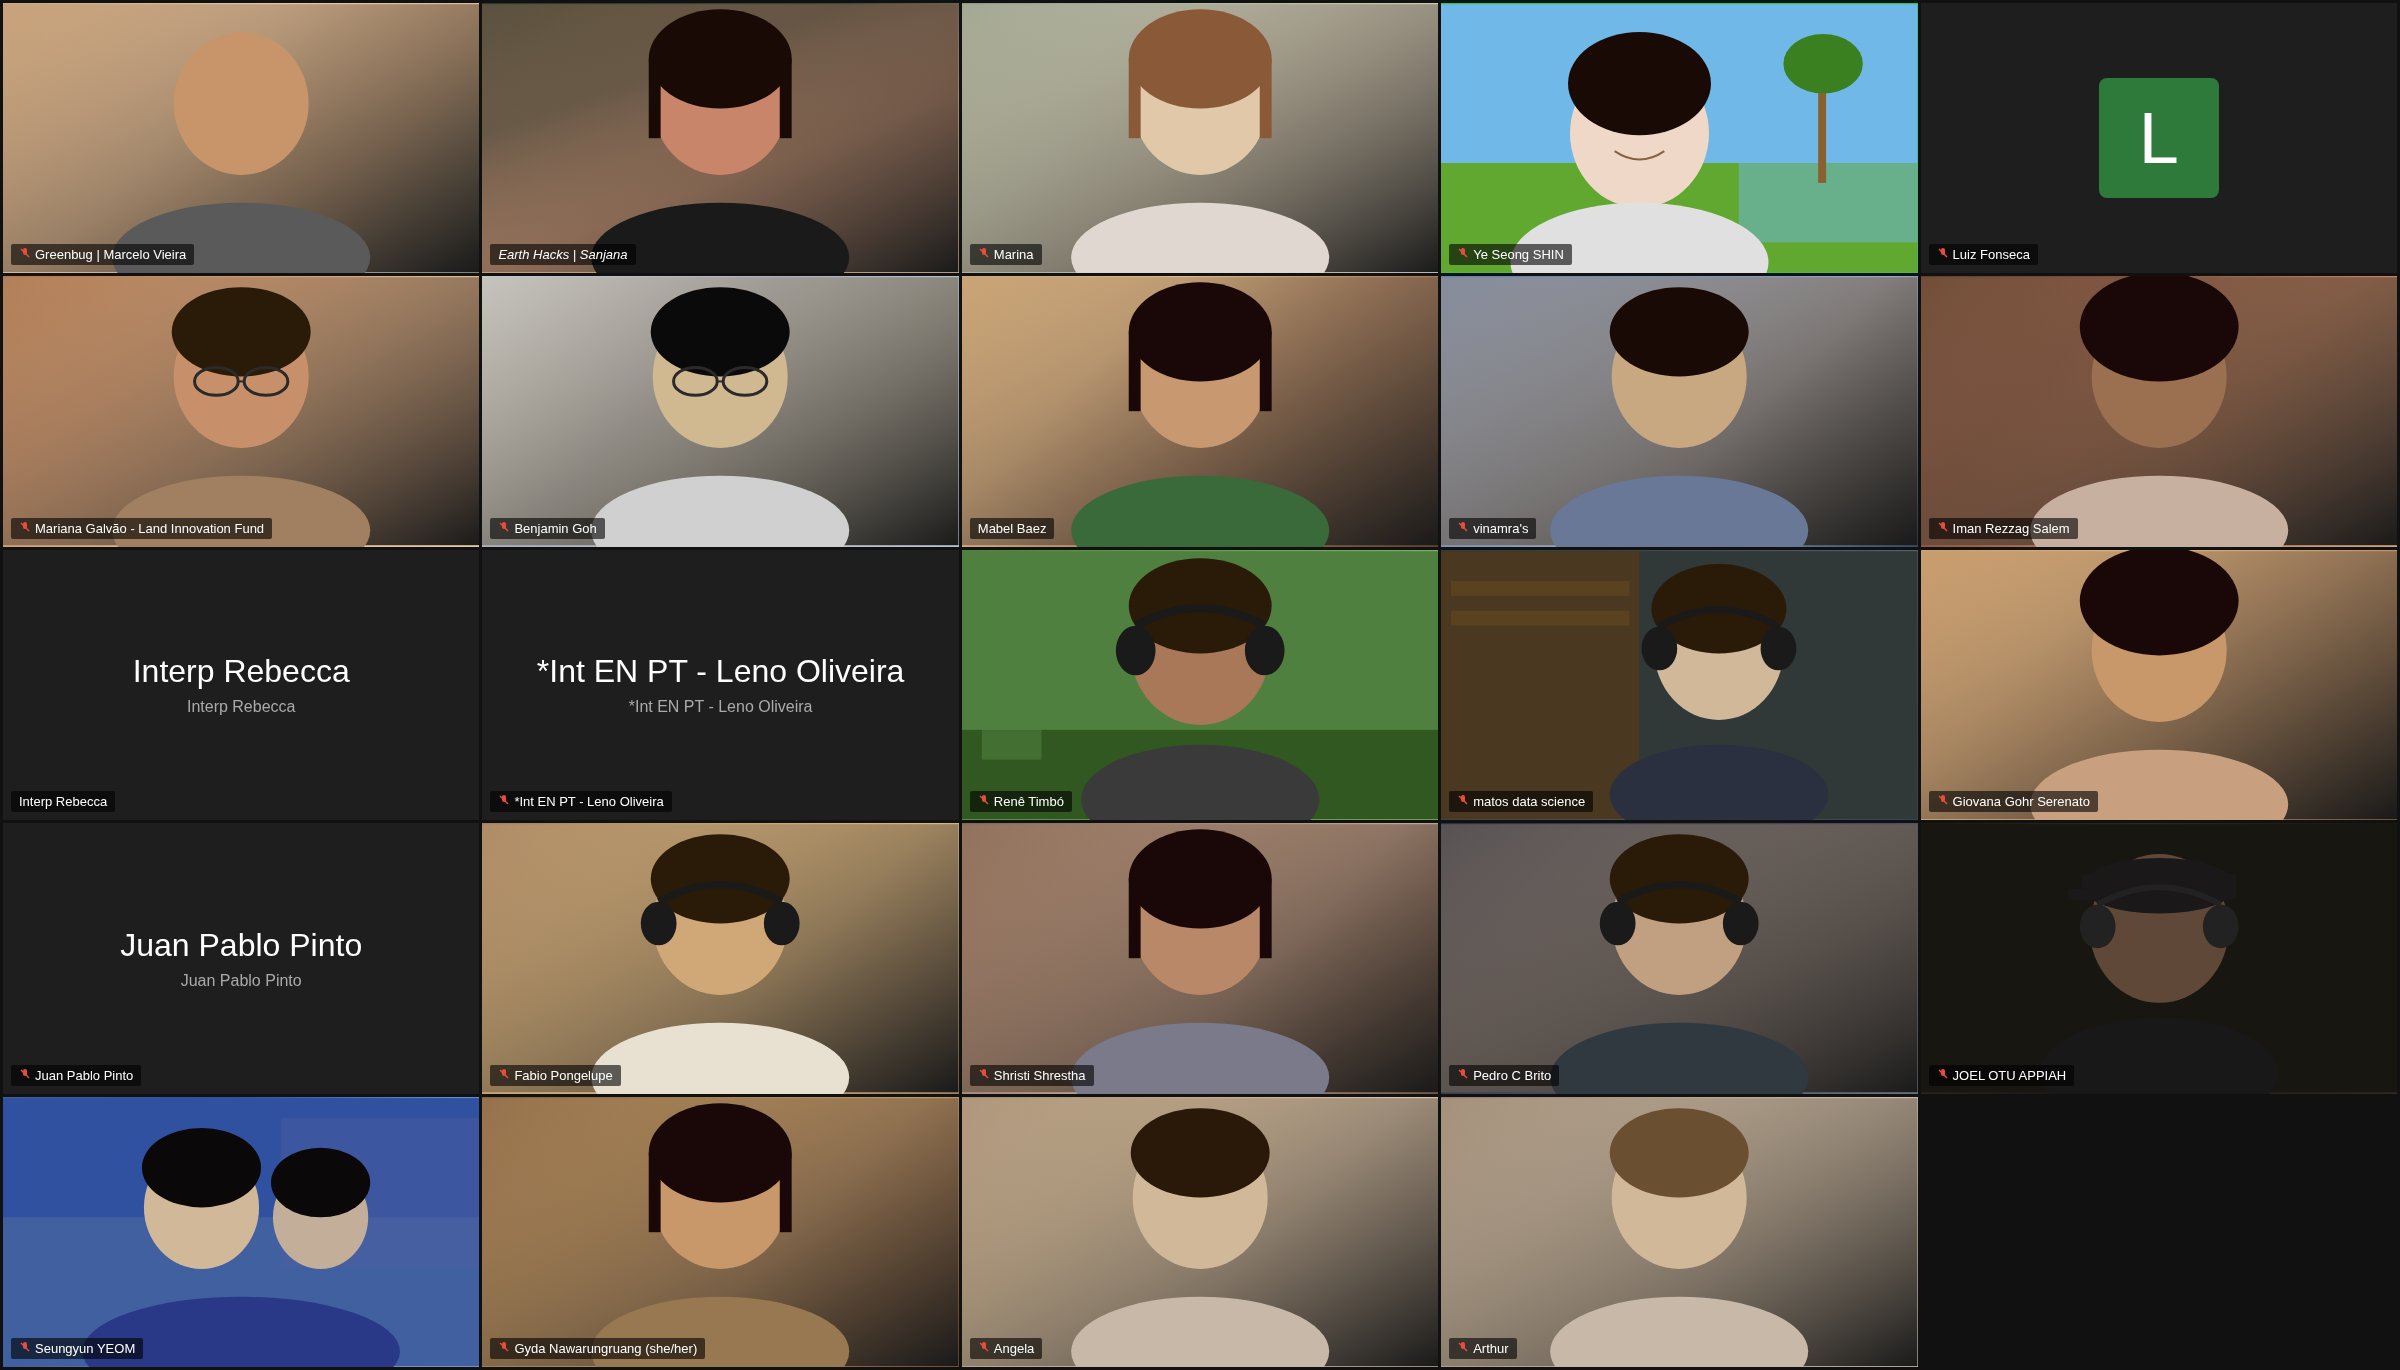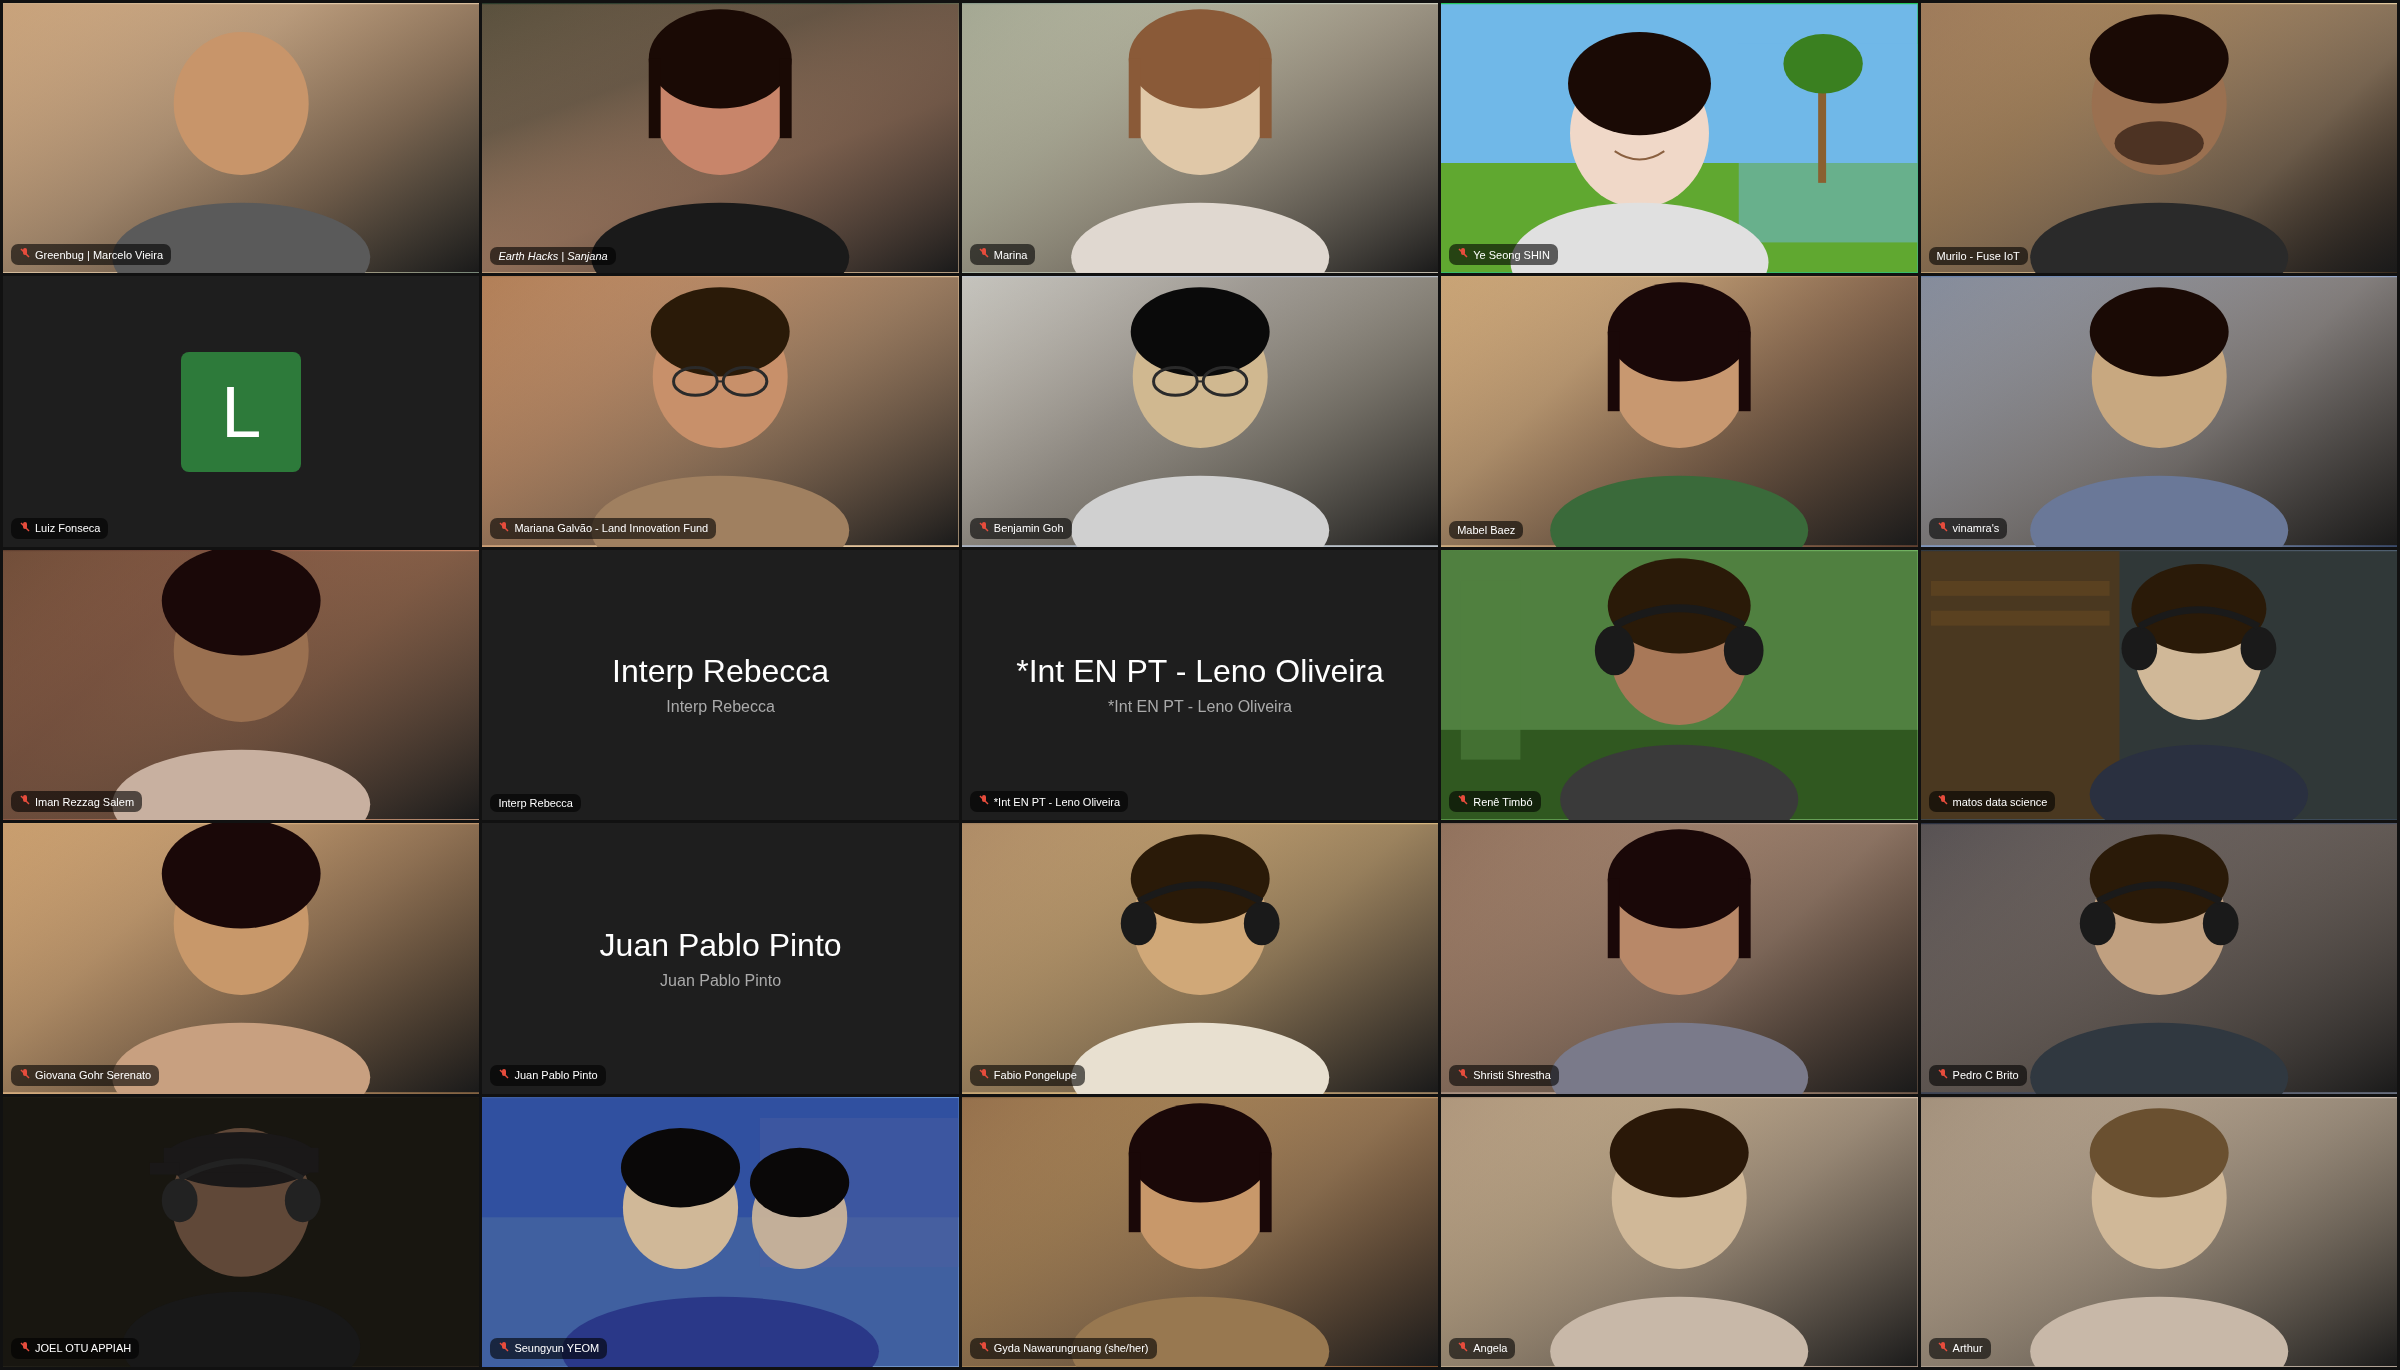--- a/index.html
+++ b/index.html
@@ -32,23 +32,23 @@
       align-items: center;
       justify-content: center;
       flex-direction: column;
     }
     .name-tag {
       position: absolute;
       bottom: 8px;
       left: 8px;
       background: rgba(0,0,0,0.6);
       color: #fff;
-      font-size: 11px;
+      font-size: 13px;
       padding: 3px 8px;
-      border-radius: 7px;
+      border-radius: 2px;
       display: flex;
       align-items: center;
       gap: 4px;
       max-width: calc(100% - 16px);
       white-space: nowrap;
       overflow: hidden;
       text-overflow: ellipsis;
     }
     .mic-icon {
       color: #e74c3c;
@@ -207,43 +207,20 @@
       <path d="M 175 148 Q 200 165 225 148" stroke="#8a6040" stroke-width="2" fill="none"></path>
     </svg></div>
       <div class="name-tag">
         <span class="mic-icon"><svg width="12" height="12" viewBox="0 0 12 12" fill="none" xmlns="http://www.w3.org/2000/svg">
       <rect x="4" y="1" width="4" height="7" rx="2" fill="#e74c3c"></rect>
       <line x1="2" y1="2" x2="10" y2="10" stroke="#e74c3c" stroke-width="1.5"></line>
     </svg></span>
         <span>Ye Seong SHIN</span>
       </div>
     </div>
-    <div class="cell  sim-murilo">
-      <div style="width: 100%; height: 100%; position: absolute; top: 0px; left: 0px;"><svg width="100%" height="100%" viewBox="0 0 480 270" xmlns="http://www.w3.org/2000/svg">
-
-    <defs>
-      <linearGradient id="bg_murilo" x1="0%" y1="0%" x2="100%" y2="100%">
-        <stop offset="0%" stop-color="#9a7050" stop-opacity="0.3"></stop>
-        <stop offset="100%" stop-color="#1a1a1a"></stop>
-      </linearGradient>
-    </defs>
-    <rect width="480" height="270" fill="url(#bg_murilo)"></rect>
-
-    <ellipse cx="240" cy="100" rx="68" ry="72" fill="#9a7050"></ellipse>
-
-    <ellipse cx="240" cy="55" rx="70" ry="45" fill="#1a0a05"></ellipse>
-
-    <ellipse cx="240" cy="140" rx="45" ry="22" fill="#1a0a05" opacity="0.6"></ellipse>
-
-    <ellipse cx="240" cy="255" rx="130" ry="55" fill="#2a2a2a"></ellipse>
-  </svg></div>
-      <div class="name-tag">
-        <span>Murilo - Fuse IoT</span>
-      </div>
-    </div>
     <div class="cell  bg-dark">
       <div style="width: 100%; height: 100%; display: flex; align-items: center; justify-content: center;">
         <div class="letter-tile">L</div>
       </div>
       <div class="name-tag">
         <span class="mic-icon"><svg width="12" height="12" viewBox="0 0 12 12" fill="none" xmlns="http://www.w3.org/2000/svg">
       <rect x="4" y="1" width="4" height="7" rx="2" fill="#e74c3c"></rect>
       <line x1="2" y1="2" x2="10" y2="10" stroke="#e74c3c" stroke-width="1.5"></line>
     </svg></span>
         <span>Luiz Fonseca</span>

